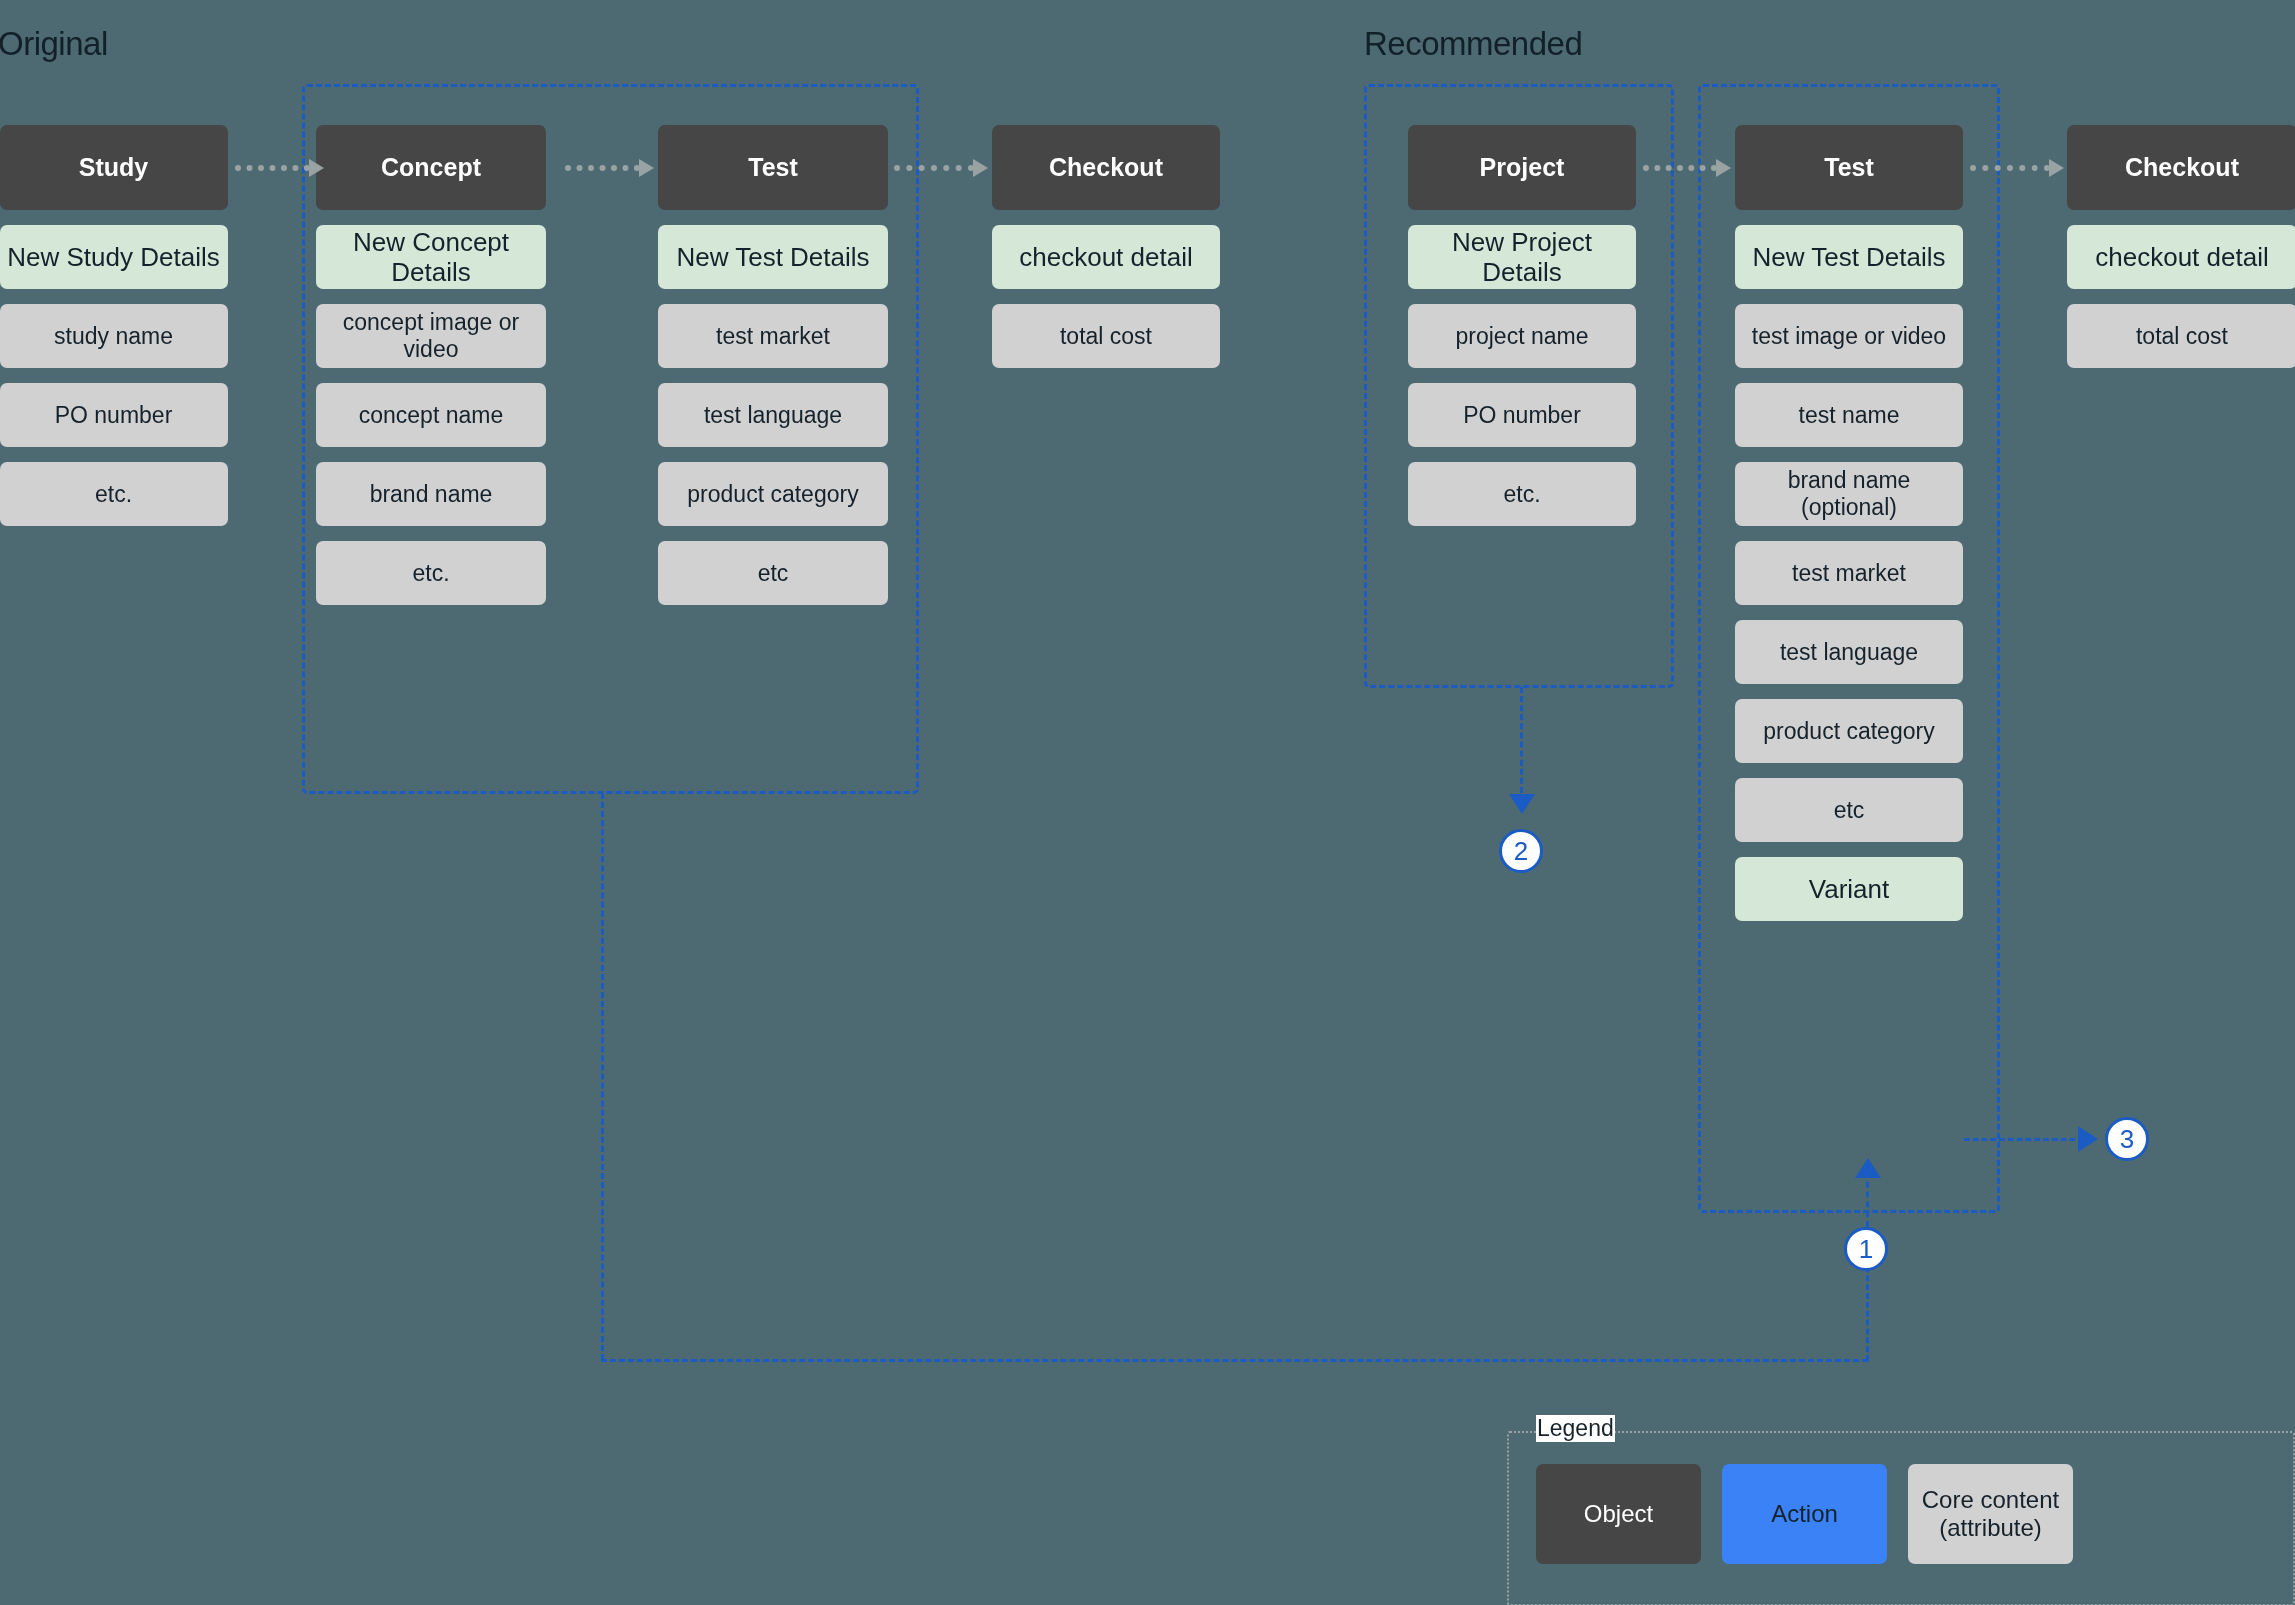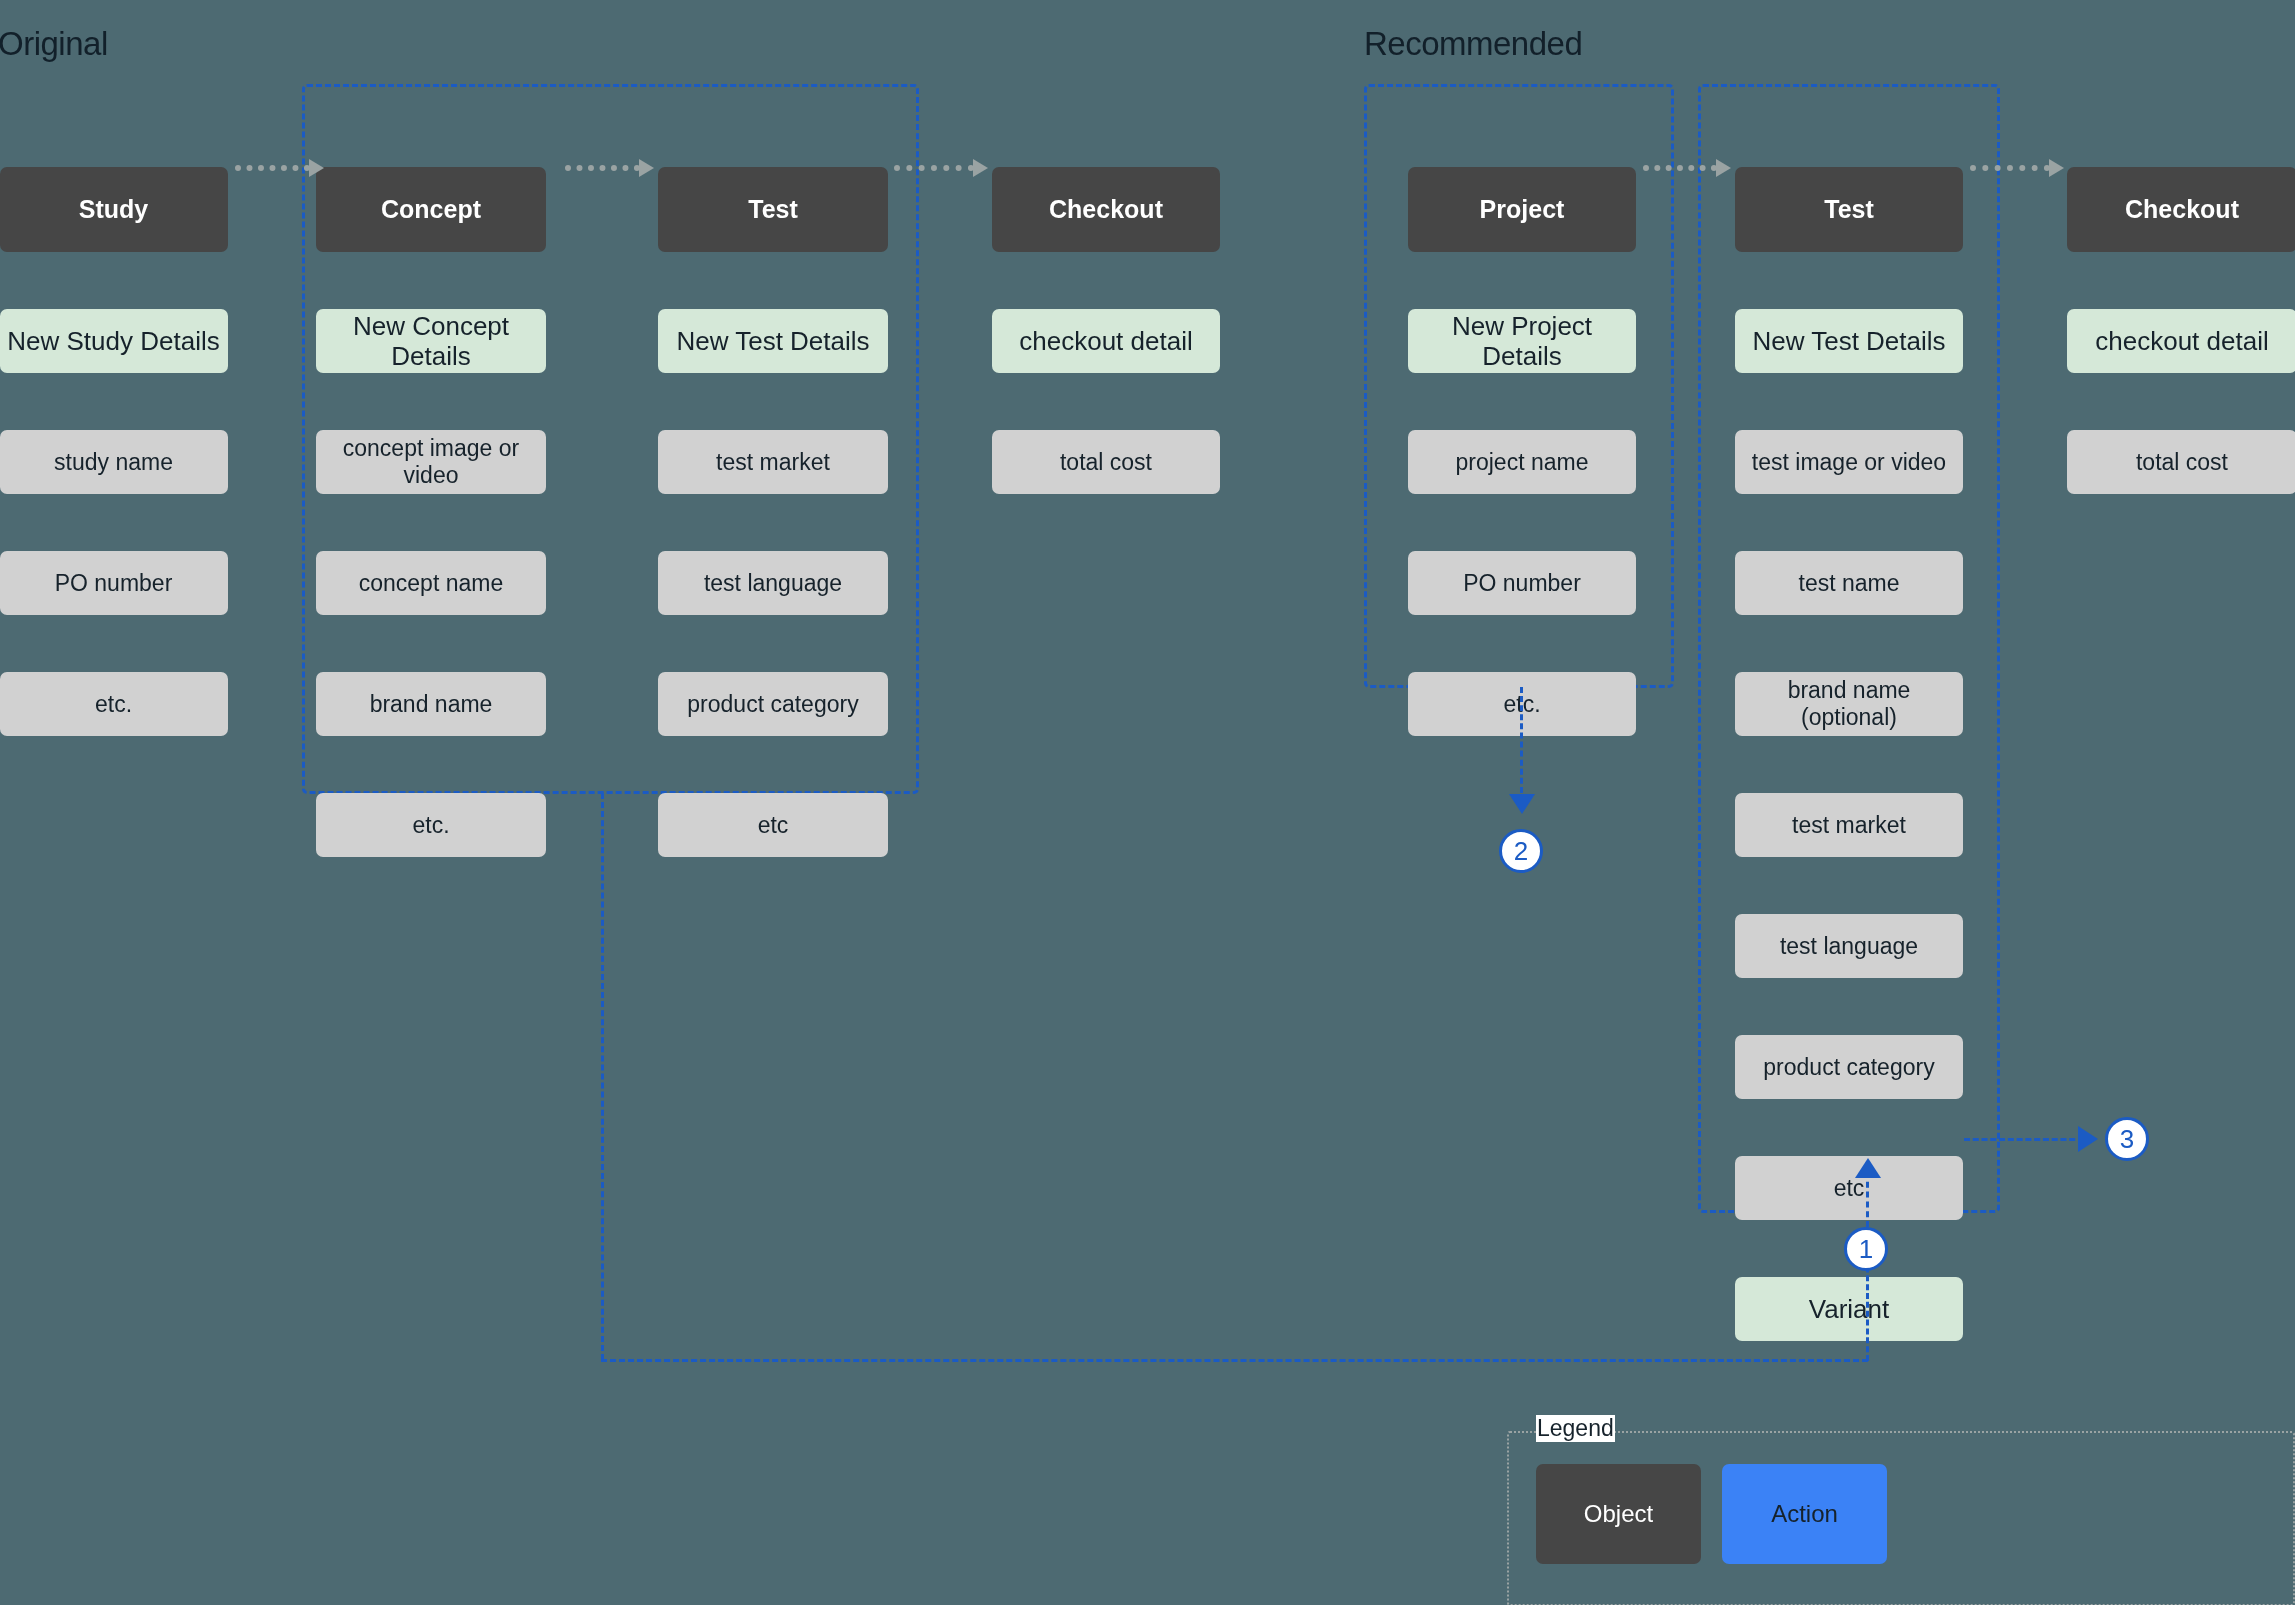--- a/index.html
+++ b/index.html
@@ -22,21 +22,20 @@
 
   
   .column{position:absolute;display:flex;flex-direction:column;}
   .node{
     box-sizing:border-box;
     border-radius:7px;
     display:flex;align-items:center;justify-content:center;
     text-align:center;
     line-height:1.16;
     padding:3px 7px;
-    margin-top:42px;
   }
   .node.object{
     background:#464646;color:#ffffff;
     font-weight:bold;font-size:25px;
     height:85px;
   }
   .node.action{
     background:#d5e8d8;color:#16222b;
     font-size:26px;height:64px;
   }
@@ -272,16 +271,17 @@
   <div class="barrow right" style="left:2078px;top:1126px;"></div>
   <div class="marker" style="left:2105px;top:1117px;">
     <span>3</span>
   </div>
 
   <div class="legend-box" style="left:1507px;top:1431px;width:788px;height:175px;"></div>
   <div class="legend-title" style="left:1536px;top:1415px;">Legend</div>
   <div class="legend-items" style="left:1536px;top:1464px;">
     <div class="legend-chip chip-object">Object</div>
     <div class="legend-chip chip-action">Action</div>
+    <div class="legend-chip chip-attr">Core content (attribute)</div>
   </div>
 
 </div>
 
 
 </body></html>

